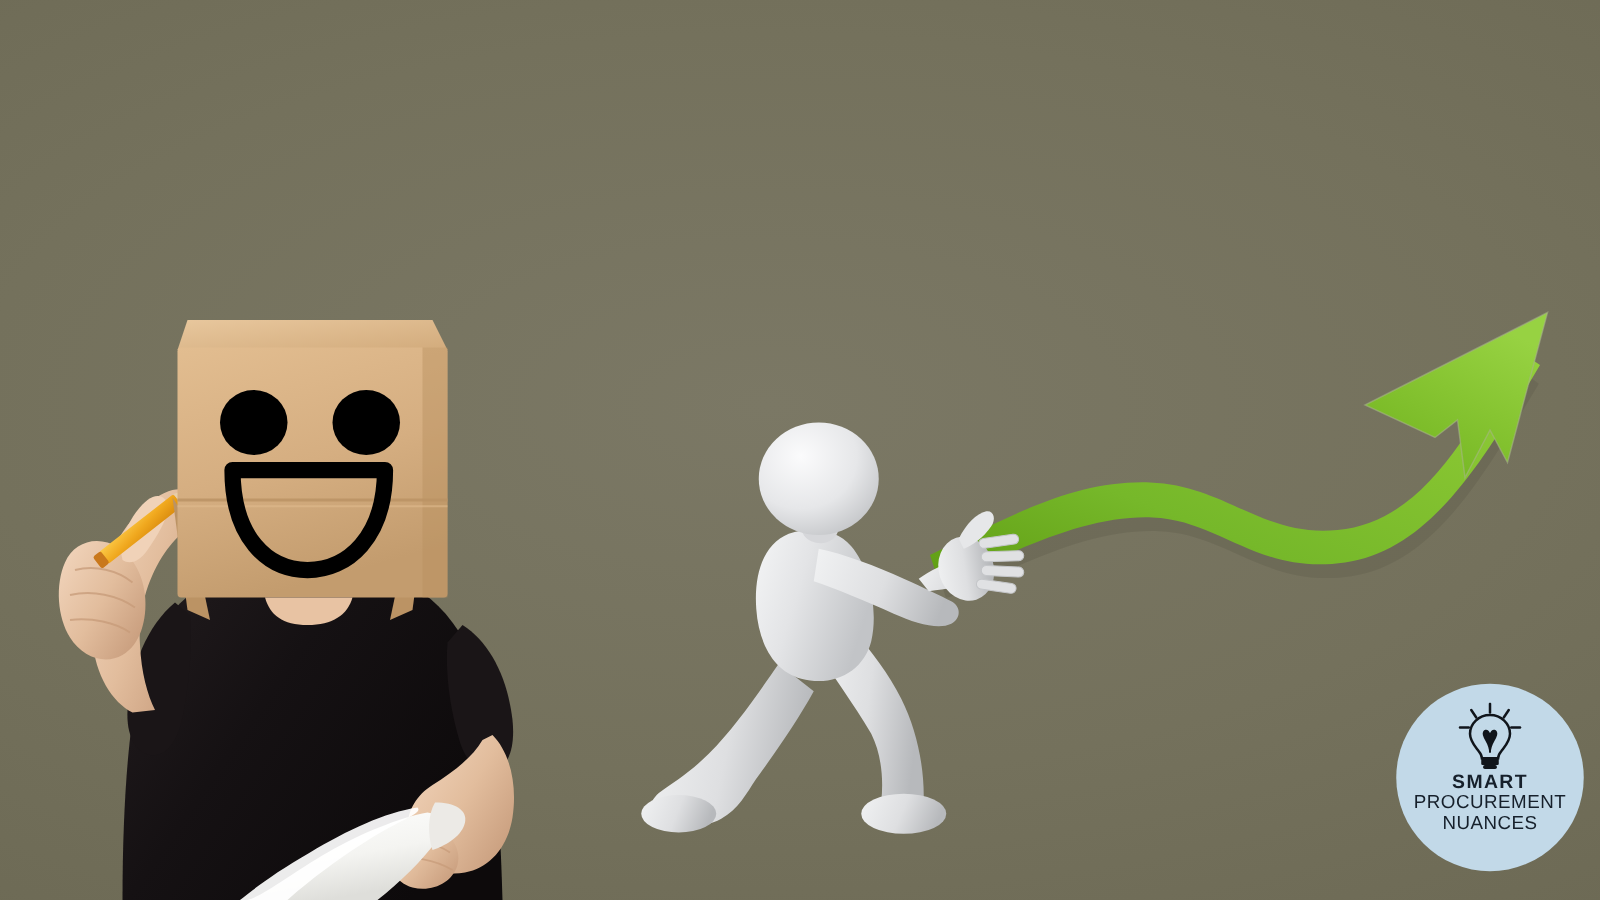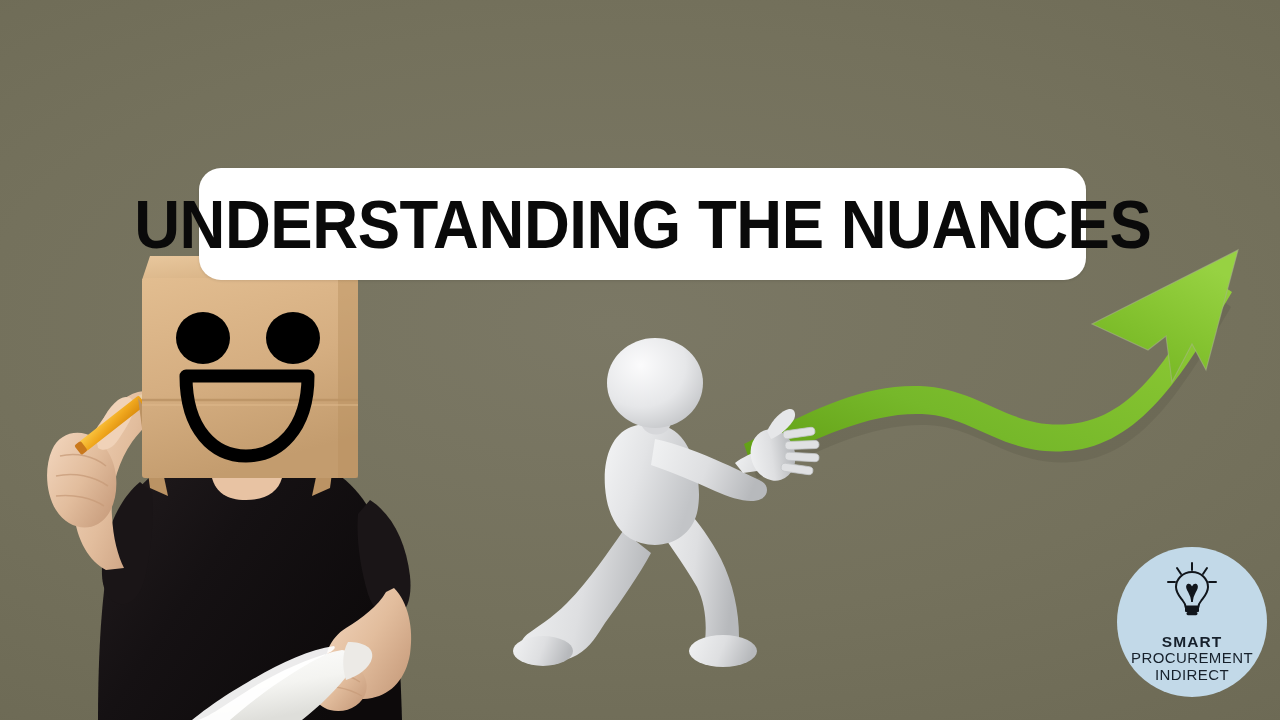--- a/index.html
+++ b/index.html
@@ -76,21 +76,21 @@
     align-items: center;
     justify-content: flex-start;
     padding-top: 15px;
     box-sizing: border-box;
   }
   #logo .bulb { width: 52px; height: 54px; display: block; }
   #logo .logo-text {
     text-align: center;
     color: #16202b;
     font-family: "Liberation Sans", sans-serif;
-    margin-top: 17px;
+    margin-top: 1px;
     line-height: 1.12;
   }
   #logo .l-smart {
     display: block;
     font-size: 15.5px;
     font-weight: 700;
     letter-spacing: 1.1px;
   }
   #logo .l-consulting {
     display: block;
@@ -372,23 +372,20 @@
       <ellipse cx="213" cy="88" rx="27" ry="26" fill="#000000"></ellipse>
       <ellipse cx="303" cy="88" rx="27" ry="26" fill="#000000"></ellipse>
 
       <path d="M 196 126 L 318 126 C 318 180, 288 206, 256 206 C 224 206, 196 180, 196 126 Z" fill="none" stroke="#000000" stroke-width="13" stroke-linejoin="round" stroke-linecap="round"></path>
 
       <path d="M 222 228 C 226 242, 236 250, 256 250 C 276 250, 288 242, 292 228 Z" fill="#e8c3a3"></path>
     </svg>
   </div>
 
 
-  <div class="banner" id="banner-2">
-    <span class="banner-text">UNDERSTANDING THE NUANCES</span>
-  </div>
 
   <div id="logo">
     <svg class="bulb" viewBox="0 0 52 54" xmlns="http://www.w3.org/2000/svg">
       <g stroke="#10151b" stroke-width="2" fill="none" stroke-linecap="round">
 
         <line x1="26" y1="1" x2="26" y2="8"></line>
         <line x1="11" y1="6" x2="15" y2="12"></line>
         <line x1="41" y1="6" x2="37" y2="12"></line>
         <line x1="2" y1="20" x2="9" y2="20"></line>
         <line x1="50" y1="20" x2="43" y2="20"></line>
@@ -406,17 +403,17 @@
         <path d="M 26 40 C 26 33, 30 30, 31 26 C 32 22, 28 21, 26.5 25 C 25.5 28, 26 33, 26 40 Z" fill="#10151b" stroke-width="1.4"></path>
       </g>
 
       <rect x="19" y="44" width="14" height="6" rx="1" fill="#10151b"></rect>
       <rect x="20.5" y="50" width="11" height="3.2" rx="1.4" fill="#10151b"></rect>
     </svg>
 
     <div class="logo-text">
       <span class="l-smart">SMART</span>
       <span class="l-consulting">PROCUREMENT</span>
-      <span class="l-sourcing">INDIRECT</span>
+      <span class="l-sourcing">NUANCES</span>
     </div>
   </div>
 
 </div>
 
 </body></html>

